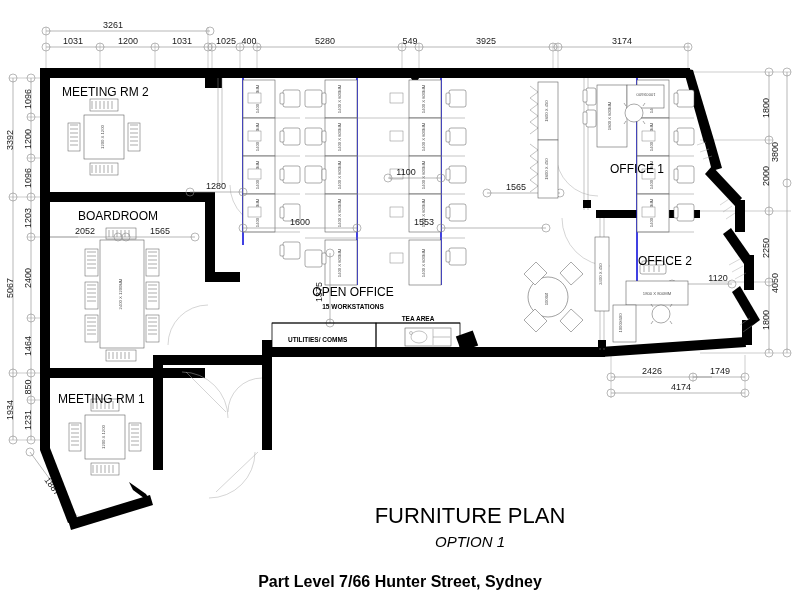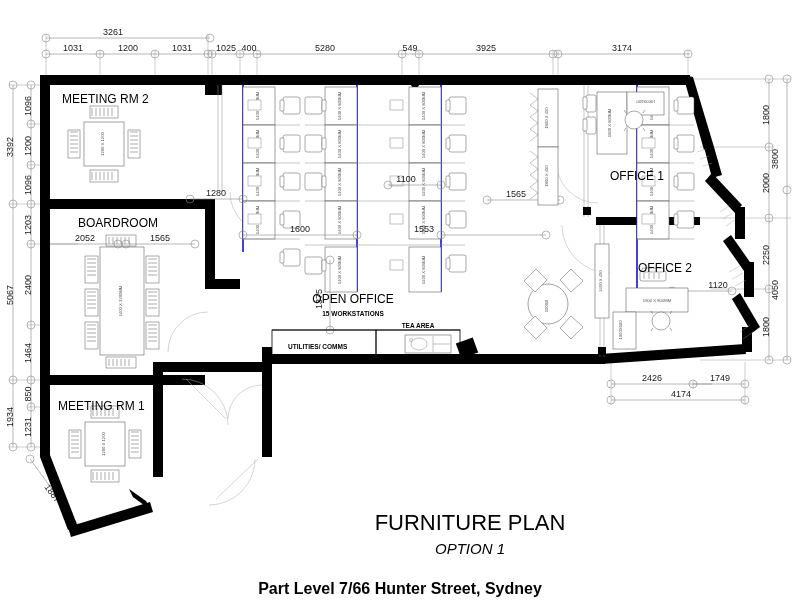--- a/index.html
+++ b/index.html
@@ -1,18 +1,18 @@
 <!DOCTYPE html>
 <html><head>
 <meta charset="utf-8">
 <style>
   html,body{margin:0;padding:0;background:#ffffff;}
   body{width:800px;height:600px;overflow:hidden;
        font-family:"Liberation Sans", sans-serif;color:#000;}
-  #plan{position:relative;width:800px;height:528px;margin-top:7px;}
+  #plan{position:relative;width:800px;height:528px;}
   svg{display:block;}
   .dimtxt{font-family:"Liberation Sans",sans-serif;font-size:9px;fill:#1a1a1a;}
   .roomlbl{font-family:"Liberation Sans",sans-serif;font-size:12px;fill:#000;}
   .furnlbl{font-family:"Liberation Sans",sans-serif;font-size:4.2px;fill:#555;}
   .sublbl{font-family:"Liberation Sans",sans-serif;font-size:6.5px;font-weight:bold;fill:#000;}
   .titlemain{font-family:"Liberation Sans",sans-serif;font-size:22px;fill:#000;}
   .titlesub{font-family:"Liberation Sans",sans-serif;font-size:15px;font-style:italic;fill:#000;}
   .titleaddr{font-family:"Liberation Sans",sans-serif;font-size:16px;font-weight:bold;fill:#000;}
   .dimline{stroke:#888;stroke-width:.6;fill:none;}
   .extline{stroke:#999;stroke-width:.5;fill:none;}

